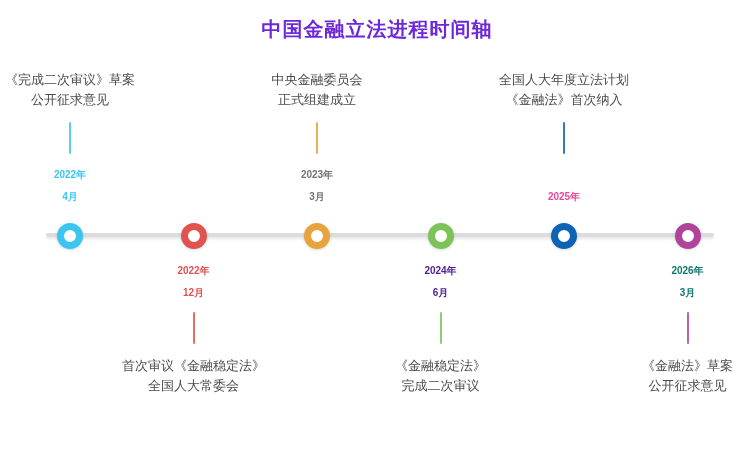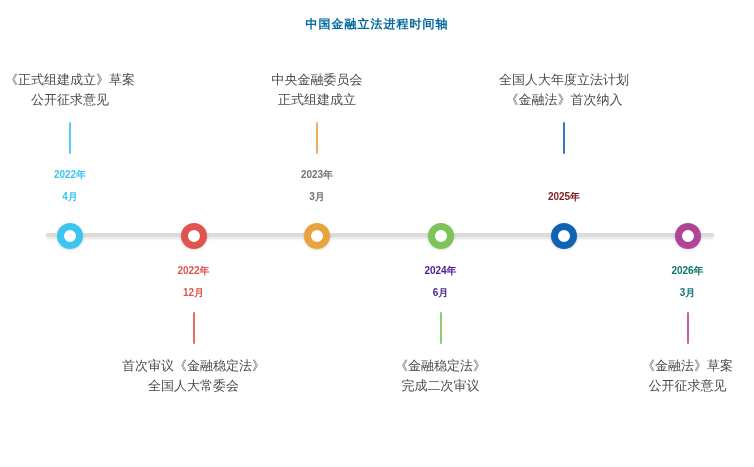--- a/index.html
+++ b/index.html
@@ -14,23 +14,23 @@
     background: #ffffff;
     overflow: hidden;
     font-family: "Liberation Sans", "DejaVu Sans", sans-serif;
   }
   .page-title {
     position: absolute;
     top: 16px;
     left: 0;
     right: 0;
     text-align: center;
-    font-size: 12px;
+    font-size: 20px;
     font-weight: bold;
-    color: #0369a1;
+    color: #6d28d9;
     letter-spacing: 1px;
   }
   .axis {
     position: absolute;
     left: 46px;
     top: 233px;
     width: 668px;
     height: 4px;
     background: #dcdcdc;
     border-radius: 2px;
@@ -102,21 +102,21 @@
 
   <div class="node" style="left: 70px; border-color: rgb(59, 198, 242);"></div>
   <div class="node" style="left: 193.5px; border-color: rgb(224, 83, 79);"></div>
   <div class="node" style="left: 317px; border-color: rgb(232, 162, 62);"></div>
   <div class="node" style="left: 440.5px; border-color: rgb(125, 195, 87);"></div>
   <div class="node" style="left: 564px; border-color: rgb(14, 99, 180);"></div>
   <div class="node" style="left: 687.5px; border-color: rgb(176, 68, 154);"></div>
 
   <div class="event-col above" style="left:70px">
     <div class="event-text">
-      <div>《正式组建成立》草案</div>
+      <div>《完成二次审议》草案</div>
       <div>公开征求意见</div>
     </div>
     <div class="connector" style="background: rgb(59, 198, 242);"></div>
     <div class="event-date" style="color: rgb(59, 198, 242);">
       <div>2022年</div>
       <div>4月</div>
     </div>
   </div>
 
   <div class="event-col below" style="left:193.5px">
@@ -154,21 +154,21 @@
       <div>完成二次审议</div>
     </div>
   </div>
 
   <div class="event-col above" style="left:564px">
     <div class="event-text">
       <div>全国人大年度立法计划</div>
       <div>《金融法》首次纳入</div>
     </div>
     <div class="connector" style="background: rgb(14, 99, 180);"></div>
-    <div class="event-date" style="color: #7f1d1d;">
+    <div class="event-date" style="color: #ec4899;">
       <div>2025年</div>
     </div>
   </div>
 
   <div class="event-col below" style="left:687.5px">
     <div class="event-date" style="color: #0f766e;">
       <div>2026年</div>
       <div>3月</div>
     </div>
     <div class="connector" style="background: rgb(176, 68, 154);"></div>

